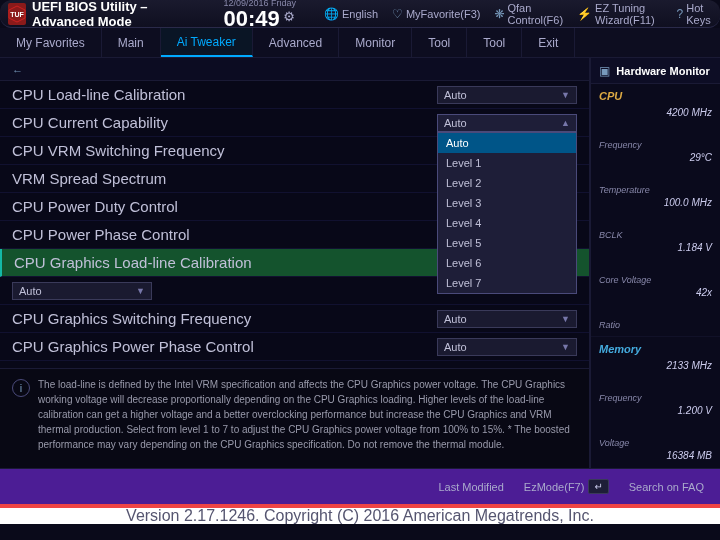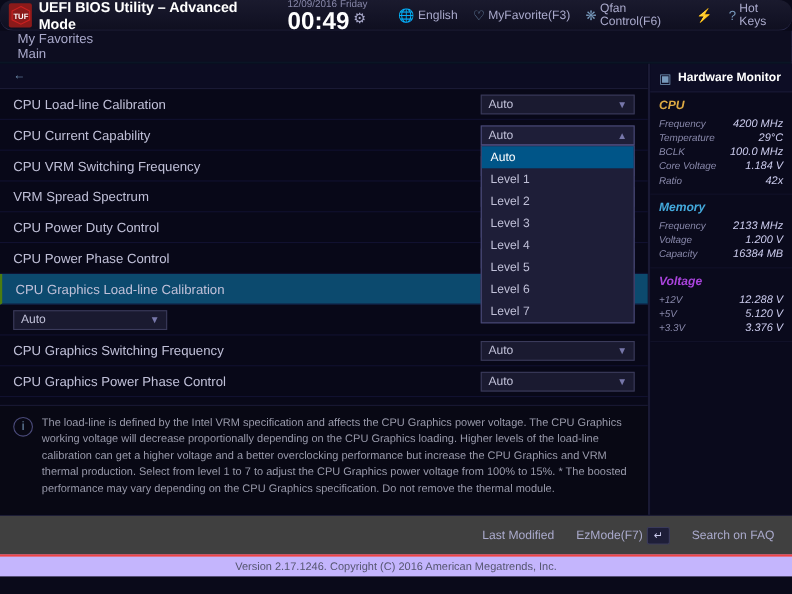--- a/index.html
+++ b/index.html
@@ -74,21 +74,20 @@
     .time-str { font-size: 22px; font-weight: bold; color: #ffffff; line-height: 1; }
     .time-gear { font-size: 13px; color: #aaaacc; vertical-align: super; }
 
     
     .nav-bar {
       background: #0d0d20;
       display: flex;
       align-items: stretch;
       height: 30px;
       border-bottom: 1px solid #1a1a35;
-      flex-direction: column;
     }
     .nav-item {
       padding: 0 16px;
       display: flex;
       align-items: center;
       cursor: pointer;
       color: #aaaacc;
       font-size: 12px;
       border-right: 1px solid #1a1a35;
       white-space: nowrap;
@@ -135,26 +134,26 @@
     }
     .setting-row {
       display: flex;
       align-items: center;
       padding: 0 12px;
       height: 28px;
       border-bottom: 1px solid #111130;
       justify-content: space-between;
     }
     .setting-row.highlighted {
-      background: #0c4a6e;
-      border-left: 2px solid #4d7c0f;
+      background: #14532d;
+      border-left: 2px solid #14b8a6;
     }
     .setting-label {
       color: #c0c0d8;
-      font-size: 12px;
+      font-size: 15px;
     }
     .setting-value {
       min-width: 140px;
     }
     .dropdown {
       background: #1a1a30;
       border: 1px solid #3a3a5a;
       color: #c0c0d8;
       font-size: 11px;
       padding: 2px 6px;
@@ -261,26 +260,26 @@
     }
     .hw-section-title.cpu-color { color: #ddaa44; }
     .hw-section-title.mem-color { color: #44aadd; }
     .hw-section-title.volt-color { color: #aa44dd; }
 
     .hw-row {
       display: flex;
       justify-content: space-between;
       margin-bottom: 2px;
     }
-    .hw-label { color: #8888aa; font-size: 9px; }
+    .hw-label { color: #8888aa; font-size: 9px; margin-top: 33px; }
     .hw-value { color: #ccccee; font-size: 10px; }
 
     
     .footer {
-      background: #404040;
+      background: #4c1d95;
       height: 36px;
       display: flex;
       align-items: center;
       justify-content: flex-end;
       padding: 0 16px;
       border-top: 1px solid #1a1a35;
       gap: 20px;
     }
     .footer-item {
       display: flex;
@@ -293,28 +292,28 @@
     .footer-key {
       background: #1e1e38;
       border: 1px solid #3a3a5a;
       padding: 1px 5px;
       font-size: 10px;
       color: #ccccee;
       border-radius: 2px;
     }
 
     .footer-copyright {
-      background: #c4b5fd;
+      background: #ffffff;
       height: 20px;
       display: flex;
       align-items: center;
       justify-content: center;
-      font-size: 10px;
+      font-size: 16px;
       color: #555570;
-      border-top: 2px solid #ef4444;
+      border-top: 4px solid #ef4444;
     }
   </style>
 </head>
 <body>
 
 <div class="top-bar">
   <div class="logo-area">
     <div class="logo-icon">
       <svg width="18" height="18" viewBox="0 0 18 18">
         <polygon points="9,1 17,5 17,13 9,17 1,13 1,5" fill="#8b1a1a" stroke="#cc2222" stroke-width="1"></polygon>
@@ -342,43 +341,44 @@
     <div class="top-icon-item">
       <span class="icon-sym">♡</span>
       <span>MyFavorite(F3)</span>
     </div>
     <div class="top-icon-item">
       <span class="icon-sym">❋</span>
       <span>Qfan Control(F6)</span>
     </div>
     <div class="top-icon-item">
       <span class="icon-sym">⚡</span>
+      <span>EZ Tuning Wizard(F11)</span>
     </div>
     <div class="top-icon-item">
       <span class="icon-sym">?</span>
       <span>Hot Keys</span>
     </div>
   </div>
 </div>
 
 <div class="nav-bar">
   <div class="nav-item">
     <span>My Favorites</span>
   </div>
   <div class="nav-item">
     <span>Main</span>
   </div>
   <div class="nav-item active">
     <span>Ai Tweaker</span>
   </div>
   <div class="nav-item">
+    <span>Advanced</span>
+  </div>
+  <div class="nav-item">
     <span>Monitor</span>
-  </div>
-  <div class="nav-item">
-    <span>Advanced</span>
   </div>
   <div class="nav-item">
     <span>Tool</span>
   </div>
   <div class="nav-item">
     <span>Tool</span>
   </div>
   <div class="nav-item">
     <span>Exit</span>
   </div>

